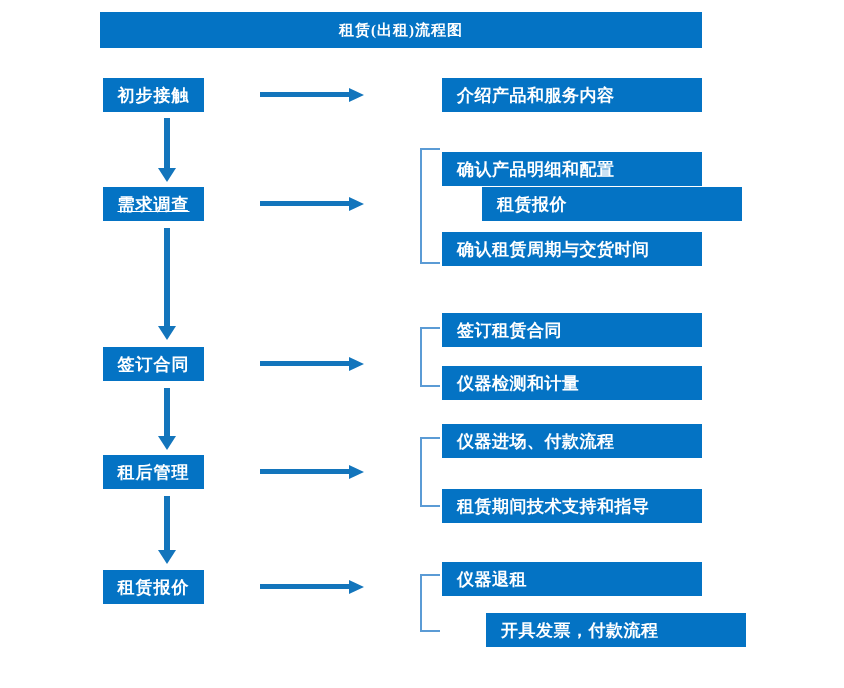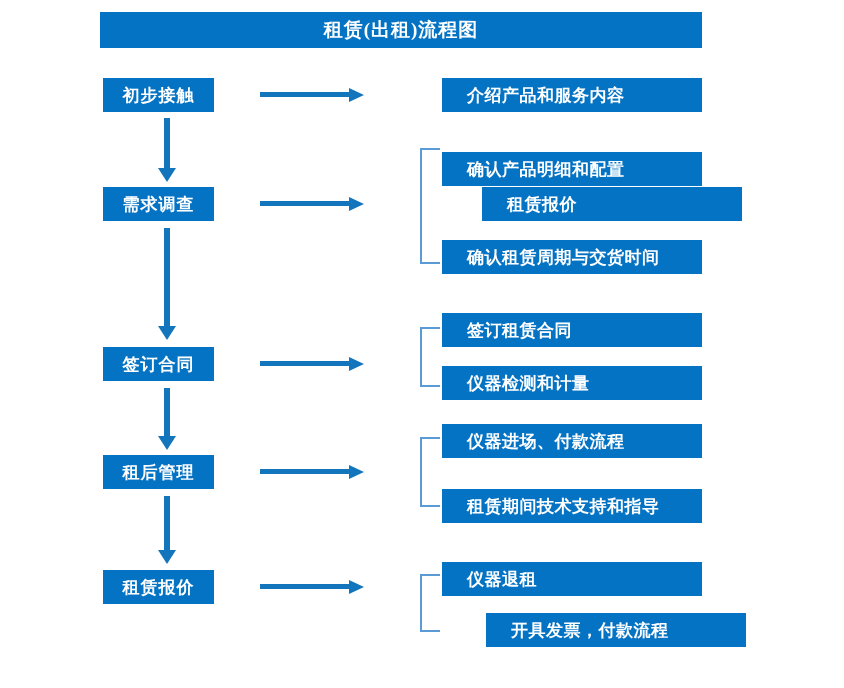--- a/index.html
+++ b/index.html
@@ -18,34 +18,34 @@
 
   
   .title-bar {
     position: absolute;
     left: 100px;
     top: 12px;
     width: 602px;
     height: 36px;
     background: #0473c4;
     color: #ffffff;
-    font-size: 19px;
+    font-size: 15px;
     font-weight: bold;
     display: flex;
     align-items: center;
     justify-content: center;
     letter-spacing: 1px;
     text-align: center;
   }
 
   
   .stage-box {
     position: absolute;
     left: 103px;
-    width: 111px;
+    width: 101px;
     height: 34px;
     background: #0473c4;
     color: #ffffff;
     font-size: 17px;
     font-weight: bold;
     display: flex;
     align-items: center;
     justify-content: center;
     letter-spacing: 1px;
   }
@@ -55,21 +55,21 @@
     position: absolute;
     left: 442px;
     width: 260px;
     height: 34px;
     background: #0473c4;
     color: #ffffff;
     font-size: 17px;
     font-weight: bold;
     display: flex;
     align-items: center;
-    padding-left: 25px;
+    padding-left: 15px;
     box-sizing: border-box;
     letter-spacing: 0.5px;
     white-space: nowrap;
   }
 
   
   .h-arrow {
     position: absolute;
     left: 260px;
     width: 104px;
@@ -131,21 +131,21 @@
 </style>
 </head>
 <body>
 
 <div id="canvas">
 
   <div class="title-bar">租赁(出租)流程图</div>
 
   <div class="stage-box" style="top:78px;">初步接触</div>
 
-  <div class="stage-box" style="top:187px;">需求调查</div>
+  <div class="stage-box" style="top:187px;text-decoration:underline;">需求调查</div>
 
   <div class="stage-box" style="top:347px;">签订合同</div>
 
   <div class="stage-box" style="top:455px;">租后管理</div>
 
   <div class="stage-box" style="top:570px;">租赁报价</div>
 
   <div class="v-arrow" style="top:118px; height:64px;">
     <div class="shaft" style="height:50px;"></div>
     <div class="head"></div>
@@ -198,21 +198,21 @@
   <div class="bracket" style="top:437px; height:70px;"></div>
 
   <div class="bracket" style="top:574px; height:58px;"></div>
 
   <div class="detail-box" style="top:78px;">介绍产品和服务内容</div>
 
   <div class="detail-box" style="top:152px;">确认产品明细和配置</div>
 
   <div class="detail-box" style="top:187px;margin-left:40px;">租赁报价</div>
 
-  <div class="detail-box" style="top:240px;">确认租赁周期与交货时间</div>
+  <div class="detail-box" style="top:232px;">确认租赁周期与交货时间</div>
 
   <div class="detail-box" style="top:313px;">签订租赁合同</div>
 
   <div class="detail-box" style="top:366px;">仪器检测和计量</div>
 
   <div class="detail-box" style="top:424px;">仪器进场、付款流程</div>
 
   <div class="detail-box" style="top:489px;">租赁期间技术支持和指导</div>
 
   <div class="detail-box" style="top:562px;">仪器退租</div>

